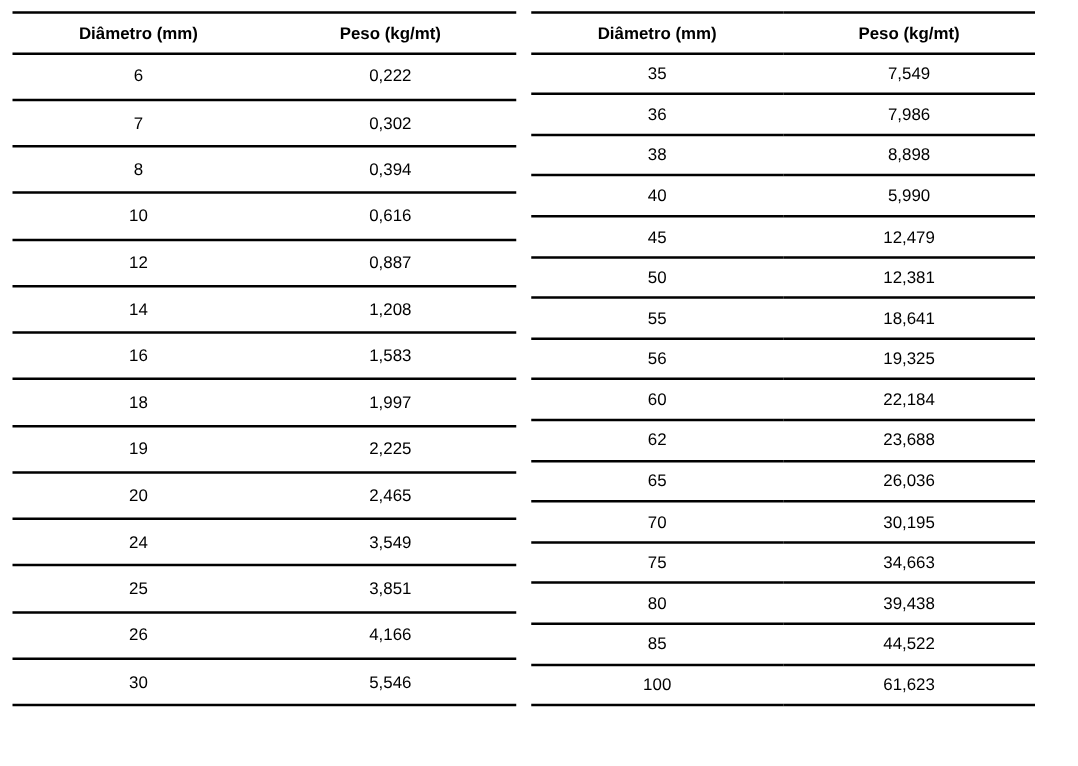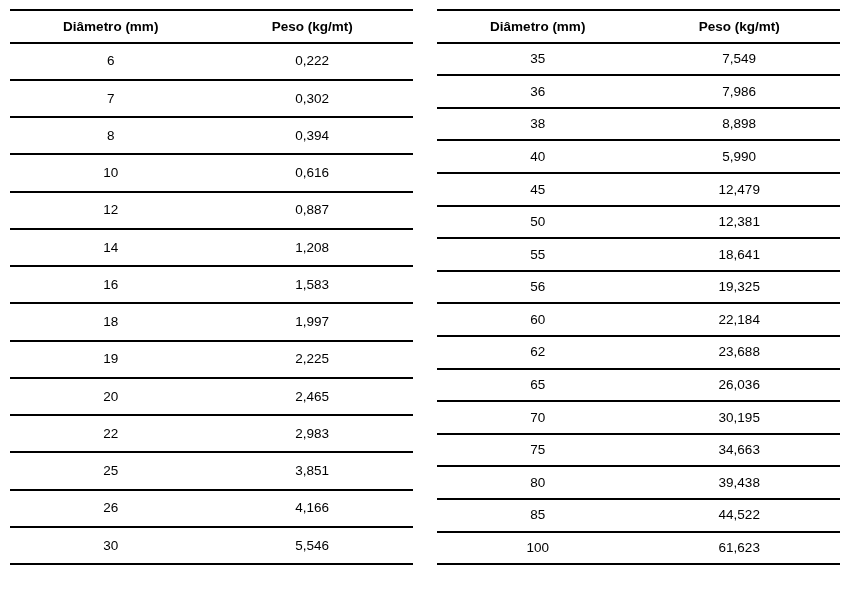--- a/index.html
+++ b/index.html
@@ -10,21 +10,21 @@
   body {
     width: 862px;
     height: 613px;
     font-family: "Liberation Sans", sans-serif;
     color: #000000;
     overflow: hidden;
   }
   .page {
     display: flex;
     flex-direction: row;
-    gap: 24px;
+    gap: 12px;
     padding: 9px 0 0 10px;
   }
   table.wtable {
     border-collapse: collapse;
     width: 403px;
     table-layout: fixed;
   }
   table.wtable th,
   table.wtable td {
     width: 50%;
@@ -89,22 +89,22 @@
         </tr>
         <tr>
           <td>19</td>
           <td>2,225</td>
         </tr>
         <tr>
           <td>20</td>
           <td>2,465</td>
         </tr>
         <tr>
-          <td>22</td>
-          <td>2,983</td>
+          <td>24</td>
+          <td>3,549</td>
         </tr>
         <tr>
           <td>25</td>
           <td>3,851</td>
         </tr>
         <tr>
           <td>26</td>
           <td>4,166</td>
         </tr>
         <tr>

